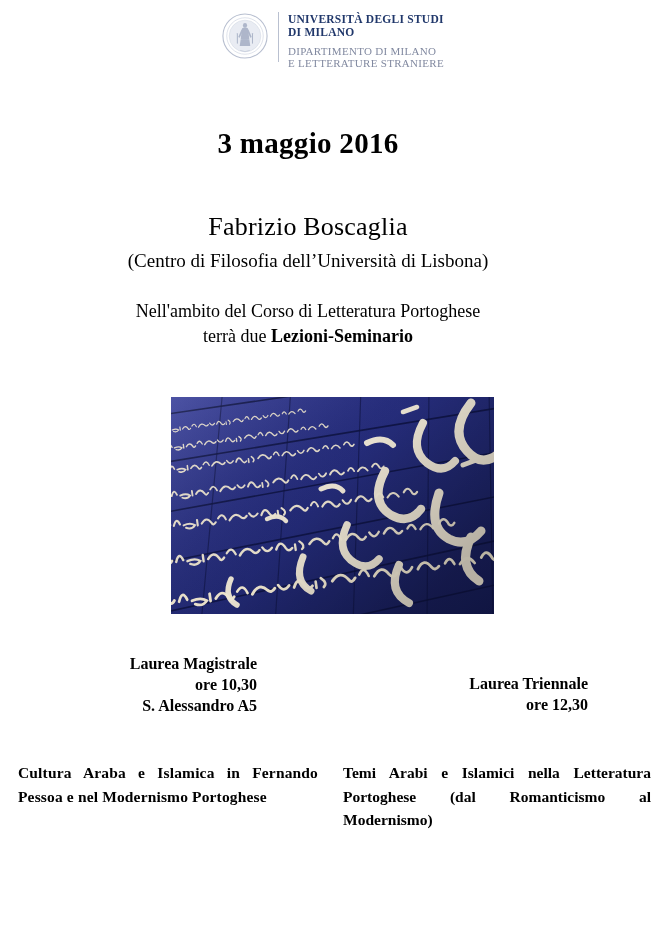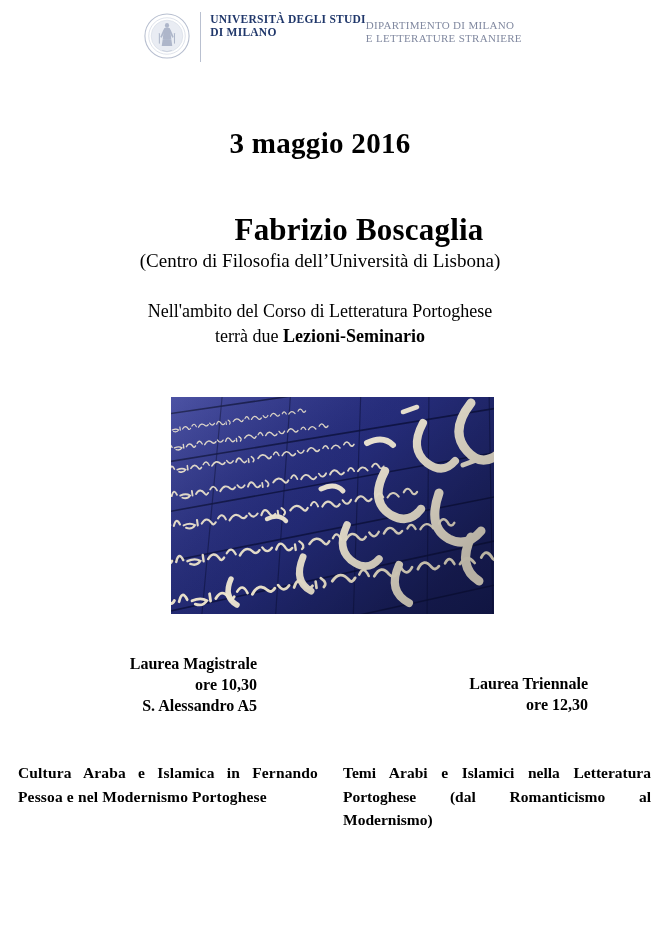--- a/index.html
+++ b/index.html
@@ -41,21 +41,21 @@
   }
   .logo-divider {
     width: 1px;
     align-self: stretch;
     background: #b9c0d0;
     margin-right: 9px;
     height: 50px;
   }
   .logo-text {
     display: flex;
-    flex-direction: row;
+    flex-direction: column;
     justify-content: flex-start;
     padding-top: 1px;
   }
   .uni-name {
     font-family: "Liberation Serif", "DejaVu Serif", serif;
     font-weight: bold;
     font-size: 11.5px;
     line-height: 12.8px;
     letter-spacing: 0.25px;
     color: #21386b;
@@ -68,36 +68,35 @@
     font-size: 11px;
     line-height: 12.6px;
     letter-spacing: 0.3px;
     color: #8189a0;
     white-space: pre-line;
   }
 
   
   .center-col {
     position: absolute;
-    left: 12px;
+    left: 0;
     width: 616px;
     text-align: center;
   }
   .date-line {
     top: 127px;
     font-size: 29px;
     font-weight: bold;
     letter-spacing: 0.3px;
   }
   .speaker-name {
     top: 212px;
-    font-size: 31px;
-    font-weight: bold;
+    font-size: 26px;
+    font-weight: normal;
     letter-spacing: 0.2px;
-    margin-left: 39px;
   }
   .speaker-affil {
     top: 250px;
     font-size: 19px;
     font-weight: normal;
   }
   .course-line {
     top: 299px;
     font-size: 18px;
     line-height: 25px;

